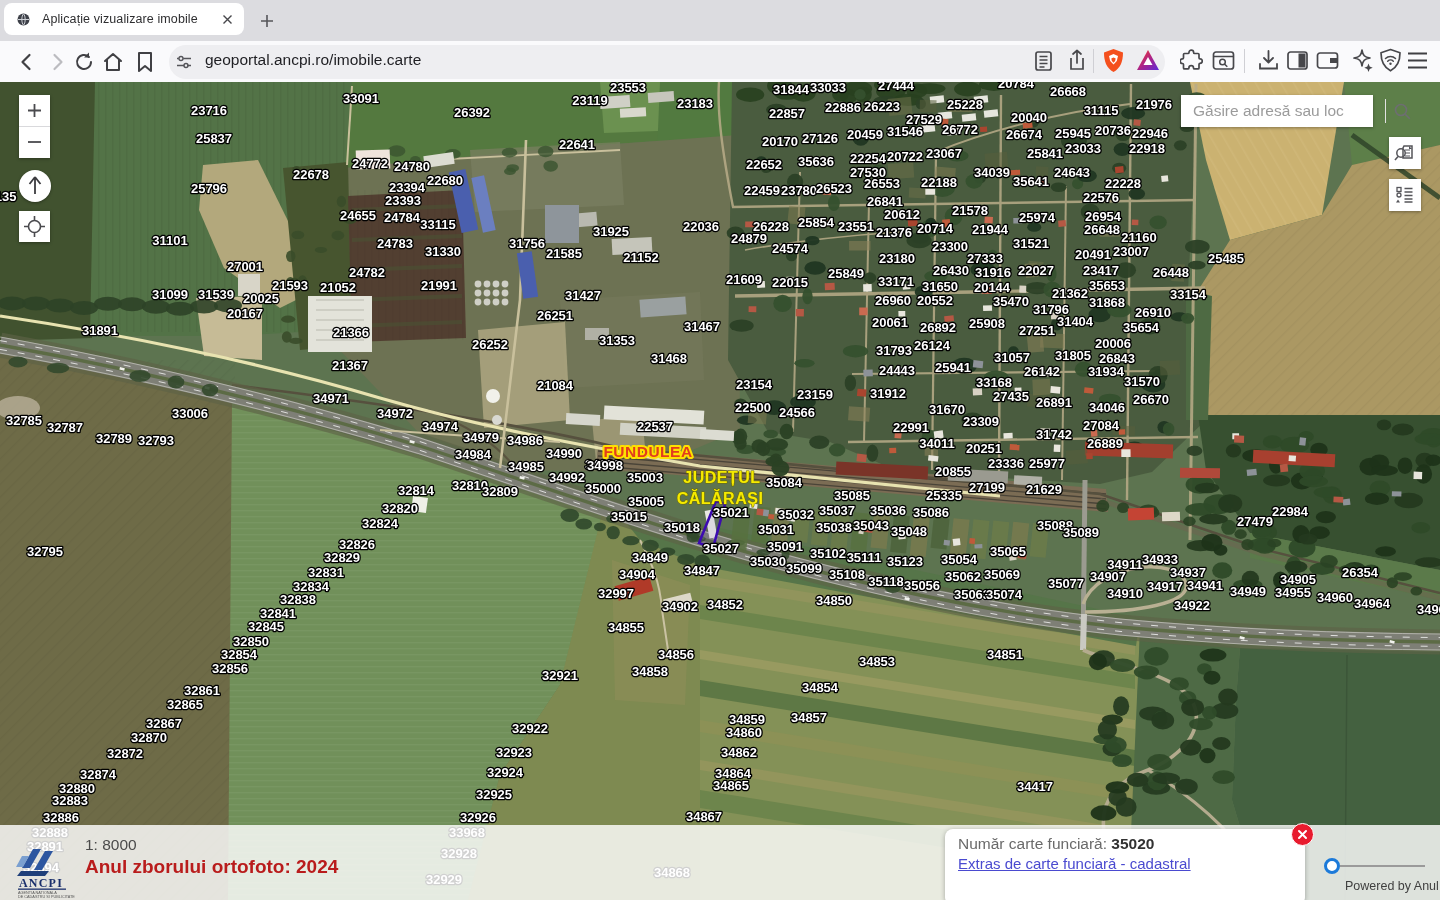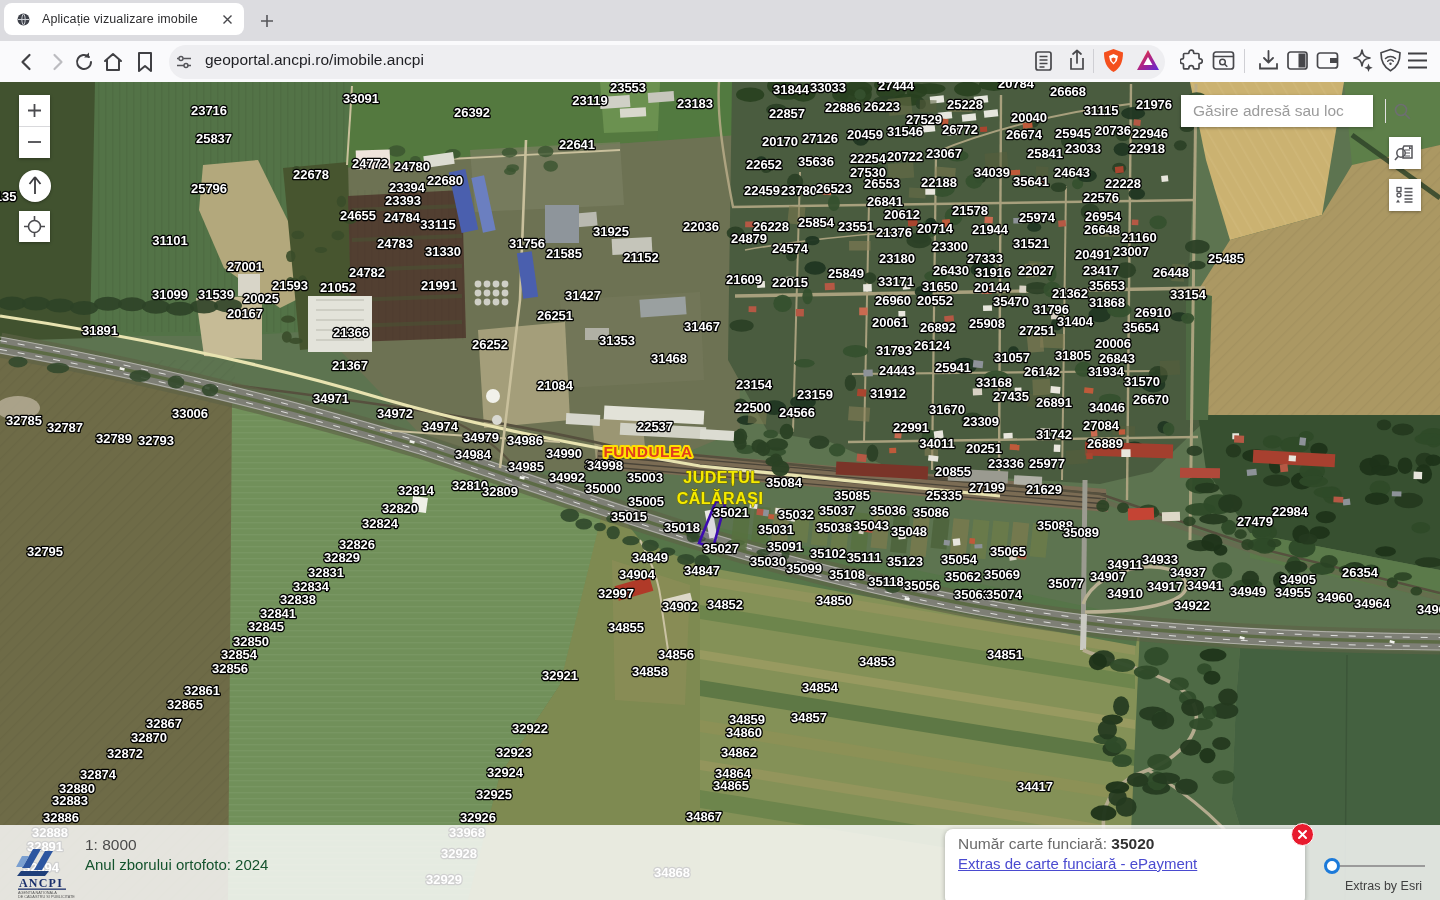--- a/index.html
+++ b/index.html
@@ -52,21 +52,21 @@
       </svg>
  <svg class="abs" style="left:133px;top:9px" width="24" height="24" viewBox="0 0 24 24">
         <path d="M6 3h12v18l-6-5-6 5z" stroke="#404044" stroke-width="2" fill="none" stroke-linejoin="round"></path>
       </svg>
  <div id="urlpill"></div>
  <svg class="abs" style="left:176px;top:13px" width="16" height="16" viewBox="0 0 16 16">
         <circle cx="5" cy="4.5" r="2" stroke="#55555a" stroke-width="1.4" fill="none"></circle>
         <path d="M7.2 4.5H15M1 4.5h1.8M1 11.5h7.2M11.2 11.5H15" stroke="#55555a" stroke-width="1.4"></path>
         <circle cx="10" cy="11.5" r="2" stroke="#55555a" stroke-width="1.4" fill="none"></circle>
       </svg>
- <div id="urltext">geoportal.ancpi.ro/imobile.ancpi</div>
+ <div id="urltext">geoportal.ancpi.ro/imobile.carte</div>
  <svg class="abs" style="left:1034px;top:9px" width="19" height="22" viewBox="0 0 19 22">
         <rect x="2" y="2" width="15" height="18" rx="2" stroke="#47474b" stroke-width="1.7" fill="none"></rect>
         <path d="M5.5 6.5h8M5.5 10h8M5.5 13.5h8M5.5 17h5" stroke="#47474b" stroke-width="1.5"></path>
       </svg>
  <svg class="abs" style="left:1067px;top:8px" width="20" height="24" viewBox="0 0 20 24">
         <path d="M10 2v12M6 5l4-3.5L14 5" stroke="#47474b" stroke-width="1.7" fill="none" stroke-linecap="round" stroke-linejoin="round"></path>
         <path d="M4 9v11h12V9" stroke="#47474b" stroke-width="1.7" fill="none"></path>
       </svg>
  <div class="abs" style="left:1093px;top:8px;width:1px;height:24px;background:#cfcfd4"></div>
  <svg class="abs" style="left:1102px;top:7px" width="23" height="26" viewBox="0 0 23 26">
@@ -1067,26 +1067,26 @@
           <polygon points="21,28 32,9 40,9 29,28"></polygon>
           <polygon points="3,25 9,14 16,14 10,25" fill="#7a9fd0"></polygon>
         </g>
   <polygon points="8,29 36,29 32,34 4,34" fill="#1f3f7a"></polygon>
   <text x="6" y="45" font-size="12" font-weight="bold" fill="#1a2f6b" letter-spacing="1.2" font-family="Liberation Serif,serif">ANCPI</text>
   <rect x="5" y="46.5" width="48" height="1.3" fill="#1a2f6b"></rect>
   <text x="5" y="51.5" font-size="3.8" fill="#555">AGENTIA NATIONALA</text>
   <text x="5" y="55.5" font-size="3.8" fill="#555">DE CADASTRU SI PUBLICITATE</text>
  </svg>
  <div class="abs" style="left:85px;top:11px;font-size:15.5px;color:#4b4b4b;font-weight:normal">1: 8000</div>
- <div class="abs" style="left:85px;top:31px;font-size:15px;color:#14532d;font-weight:normal">Anul zborului ortofoto: 2024</div>
+ <div class="abs" style="left:85px;top:31px;font-size:19px;color:#b91c1c;font-weight:bold">Anul zborului ortofoto: 2024</div>
 </div>
 <div id="popup">
  <div class="abs" style="left:13px;top:6px;font-size:15.5px;color:#6a6a6a">Număr carte funciară: <span style="color:#323232;font-weight:bold">35020</span></div>
- <div class="abs" style="left:13px;top:26px"><span class="plink">Extras de carte funciară - ePayment</span></div>
+ <div class="abs" style="left:13px;top:26px"><span class="plink">Extras de carte funciară - cadastral</span></div>
 </div>
 <div class="abs" style="left:1291px;top:823px;width:23px;height:23px;border-radius:50%;background:#e81b2e;border:1.5px solid #fff">
  <svg class="abs" style="left:5px;top:5px" width="11" height="11" viewBox="0 0 11 11">
         <path d="M2 2l7 7M9 2l-7 7" stroke="#fff" stroke-width="2" stroke-linecap="round"></path>
       </svg>
 </div>
 <div class="abs" style="left:1340px;top:865px;width:85px;height:2px;background:#9a9a9a"></div>
 <div class="abs" style="left:1324px;top:858px;width:16px;height:16px;border-radius:50%;background:#fff;border:3px solid #1c7ad9"></div>
-<div class="abs" style="left:1345px;top:879px;font-size:12.5px;color:#3f3f3f">Extras by Esri</div>
+<div class="abs" style="left:1345px;top:879px;font-size:12.5px;color:#3f3f3f">Powered by Anul</div>
 </div>
 </body></html>

